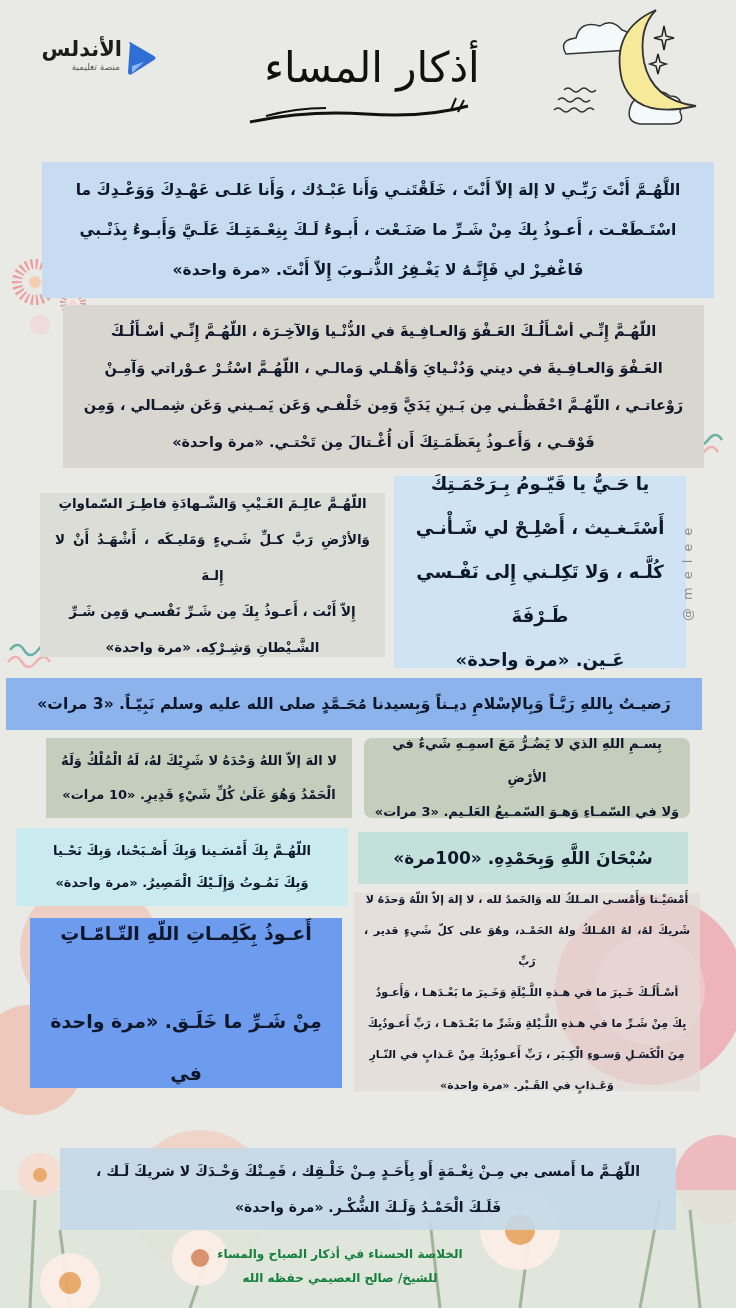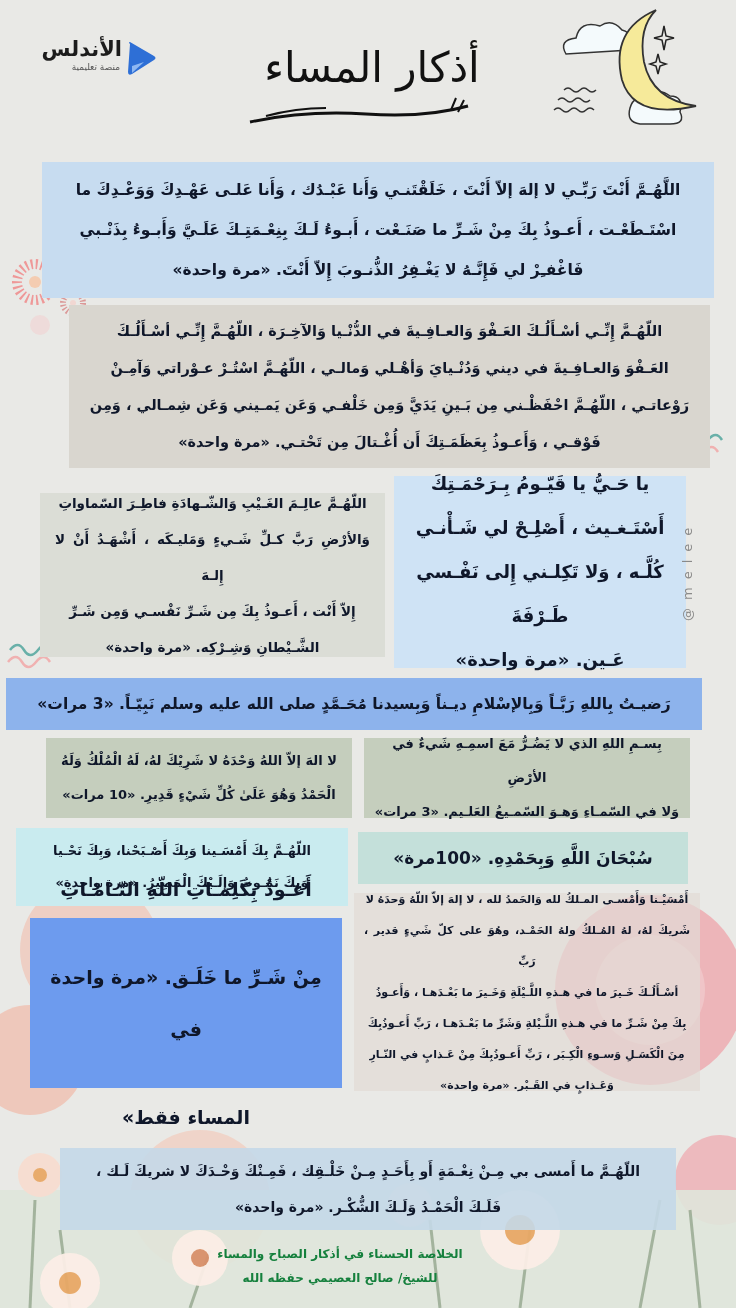--- a/index.html
+++ b/index.html
@@ -167,21 +167,21 @@
     <path d="M6 106 q4 -4 8 0 t8 0 t8 0 t8 0 t8 0"></path>
   </g>
 </svg>
 
 <div class="card just" style="left:42px;top:162px;width:672px;height:136px;background:#c7dcf0;font-size:15.5px;line-height:40px;padding:4px 20px;">
   <p>اللَّهُـمَّ أَنْتَ رَبِّـي لا إلهَ إلاّ أَنْتَ ، خَلَقْتَنـي وَأَنا عَبْـدُك ، وَأَنا عَلـى عَهْـدِكَ وَوَعْـدِكَ ما</p>
   <p>اسْتَـطَعْـت ، أَعـوذُ بِكَ مِنْ شَـرِّ ما صَنَـعْت ، أَبـوءُ لَـكَ بِنِعْـمَتِـكَ عَلَـيَّ وَأَبـوءُ بِذَنْـبي</p>
   <p>فَاغْفـِرْ لي فَإِنَّـهُ لا يَغْـفِرُ الذُّنـوبَ إِلاّ أَنْتَ. «مرة واحدة»</p>
 </div>
 
-<div class="card just" style="left:69px;top:305px;width:641px;height:163px;background:#d9d6cf;font-size:14.5px;line-height:37px;padding:6px 18px;">
+<div class="card just" style="left:63px;top:305px;width:641px;height:163px;background:#d9d6cf;font-size:14.5px;line-height:37px;padding:6px 18px;">
   <p>اللّهُـمَّ إِنِّـي أسْـأَلُـكَ العَـفْوَ وَالعـافِـيةَ في الدُّنْـيا وَالآخِـرَة ، اللّهُـمَّ إِنِّـي أسْـأَلُـكَ</p>
   <p>العَـفْوَ وَالعـافِـيةَ في ديني وَدُنْـيايَ وَأهْـلي وَمالـي ، اللّهُـمَّ اسْتُـرْ عـوْراتي وَآمِـنْ</p>
   <p>رَوْعاتـي ، اللّهُـمَّ احْفَظْـني مِن بَـينِ يَدَيَّ وَمِن خَلْفـي وَعَن يَمـيني وَعَن شِمـالي ، وَمِن</p>
   <p>فَوْقـي ، وَأَعـوذُ بِعَظَمَـتِكَ أَن أُغْـتالَ مِن تَحْتـي. «مرة واحدة»</p>
 </div>
 
 <div class="card just" style="left:40px;top:493px;width:345px;height:164px;background:#dbddd6;font-size:13.5px;line-height:36px;padding:6px 15px;">
   <p>اللّهُـمَّ عالِـمَ الغَـيْبِ وَالشّـهادَةِ فاطِـرَ السّماواتِ</p>
   <p>وَالأرْضِ رَبَّ كـلِّ شَـيءٍ وَمَليـكَه ، أَشْهَـدُ أَنْ لا إِلـهَ</p>
   <p>إِلاّ أَنْت ، أَعـوذُ بِكَ مِن شَـرِّ نَفْسـي وَمِن شَـرِّ</p>
@@ -199,21 +199,21 @@
 
 <div class="card" style="left:6px;top:678px;width:696px;height:52px;background:#8db3ec;font-size:15.5px;line-height:50px;padding:0 14px;">
   <p>رَضيـتُ بِاللهِ رَبَّـاً وَبِالإسْلامِ ديـناً وَبِسيدنا مُحَـمَّدٍ صلى الله عليه وسلم نَبِيّـاً. «3 مرات»</p>
 </div>
 
 <div class="card" style="left:46px;top:738px;width:306px;height:80px;background:#c5cebd;font-size:13px;line-height:34px;padding:4px 10px;">
   <p>لا الهَ إلاّ اللهُ وَحْدَهُ لا شَرِيْكَ لهُ، لَهُ الْمُلْكُ وَلَهُ</p>
   <p>الْحَمْدُ وَهُوَ عَلَىٰ كُلِّ شَيْءٍ قَدِيرِ. «10 مرات»</p>
 </div>
 
-<div class="card" style="left:364px;top:738px;width:326px;height:80px;background:#c5cebd;font-size:13px;line-height:34px;padding:4px 10px;">
+<div class="card" style="left:364px;top:738px;width:326px;height:80px;background:#c5cebd;font-size:13px;line-height:34px;padding:4px 10px;border-radius:8px;">
   <p>بِسـمِ اللهِ الذي لا يَضُـرُّ مَعَ اسمِـهِ شَيءٌ في الأرْضِ</p>
   <p>وَلا في السّمـاءِ وَهـوَ السّمـيعُ العَلـيم. «3 مرات»</p>
 </div>
 
 <div class="card" style="left:16px;top:828px;width:332px;height:78px;background:#c9ebef;font-size:13px;line-height:32px;padding:4px 10px;">
   <p>اللّهُـمَّ بِكَ أَمْسَـينا وَبِكَ أَصْـبَحْنا، وَبِكَ نَحْـيا</p>
   <p>وَبِكَ نَمُـوتُ وَإِلَـيْكَ الْمَصِيرُ. «مرة واحدة»</p>
 </div>
 
 <div class="card" style="left:358px;top:832px;width:330px;height:52px;background:#c4e0da;font-size:17px;line-height:50px;padding:0 10px;">
@@ -225,21 +225,20 @@
   <p>شَريكَ لهُ، لهُ المُـلكُ ولهُ الحَمْـد، وهُوَ على كلّ شَيءٍ قدير ، رَبِّ</p>
   <p>أسْـأَلُـكَ خَـيرَ ما في هـذهِ اللَّـيْلَةِ وَخَـيرَ ما بَعْـدَهـا ، وَأَعـوذُ</p>
   <p>بِكَ مِنْ شَـرِّ ما في هـذهِ اللَّـيْلةِ وَشَرِّ ما بَعْـدَهـا ، رَبِّ أَعـوذُبِكَ</p>
   <p>مِنَ الْكَسَـلِ وَسـوءِ الْكِـبَر ، رَبِّ أَعـوذُبِكَ مِنْ عَـذابٍ في النّـارِ</p>
   <p>وَعَـذابٍ في القَـبْر. «مرة واحدة»</p>
 </div>
 
 <div class="card" style="left:30px;top:918px;width:312px;height:170px;background:#6d9bee;font-size:19px;line-height:52px;padding:6px 12px;gap:36px;">
   <p>أَعـوذُ بِكَلِمـاتِ اللّهِ التّـامّـاتِ</p>
   <p>مِنْ شَـرِّ ما خَلَـق. «مرة واحدة في</p>
-  <p>المساء فقط»</p>
 </div>
 
 <div class="card" style="left:60px;top:1102px;width:616px;height:82px;background:rgba(196,216,232,0.9);font-size:14px;line-height:36px;padding:4px 14px;margin-top:46px;">
   <p>اللّهُـمَّ ما أَمسى بي مِـنْ نِعْـمَةٍ أَو بِأَحَـدٍ مِـنْ خَلْـقِك ، فَمِـنْكَ وَحْـدَكَ لا شريكَ لَـك ،</p>
   <p>فَلَـكَ الْحَمْـدُ وَلَـكَ الشُّكْـر. «مرة واحدة»</p>
 </div>
 
 <div class="abs footer-credit">
   <p>الخلاصة الحسناء في أذكار الصباح والمساء</p>
   <p>للشيخ/ صالح العصيمي حفظه الله</p>

